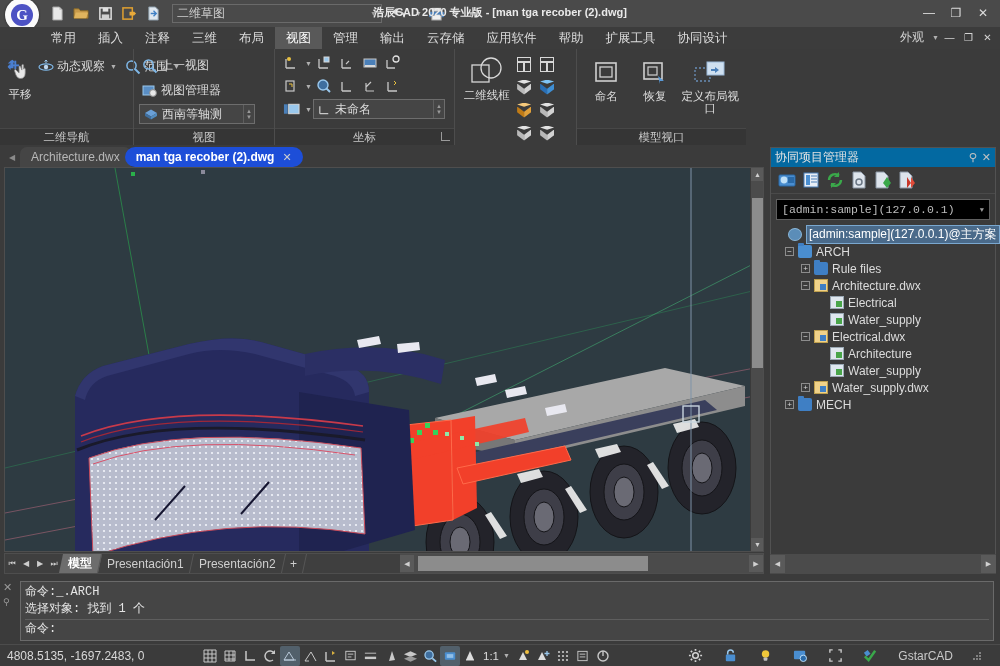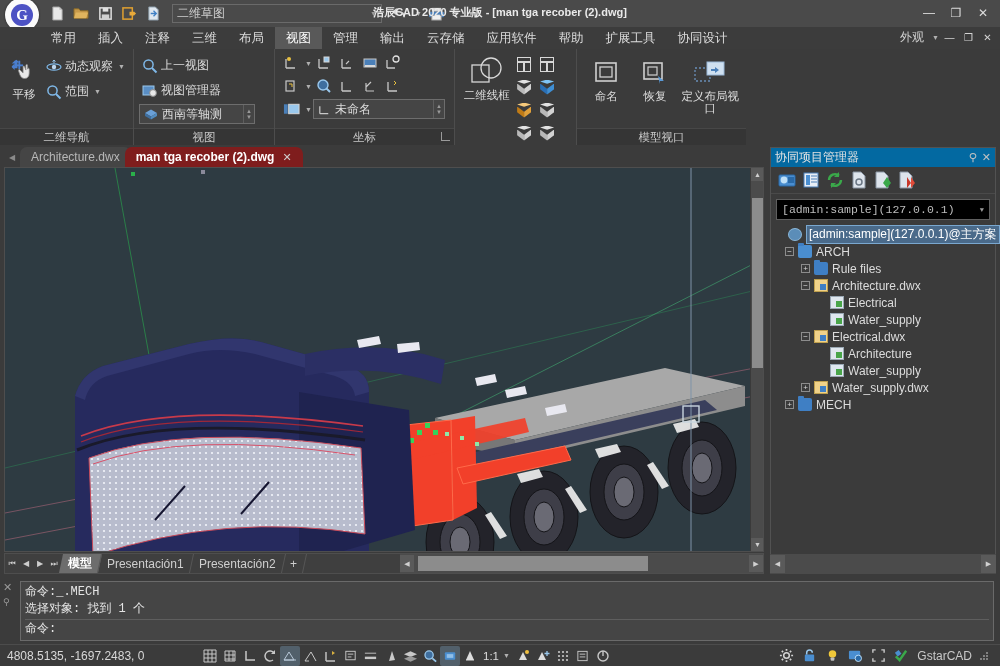--- a/index.html
+++ b/index.html
@@ -132,21 +132,21 @@
     background: #3b3b3b; display: flex; align-items: flex-end; padding-left: 4px;
   }
   .tab-nav { width: 16px; height: 20px; display: flex; align-items: center; justify-content: center;
     color: #8a8a8a; font-size: 8px; }
   .dtab {
     height: 20px; display: flex; align-items: center; padding: 0 11px;
     font-size: 12px; color: #b8b8b8; background: #454545;
     border-top-left-radius: 7px; border-top-right-radius: 7px;
     margin-right: -6px;
   }
-  .dtab.active { background: #7f1d1d; color: #ffffff; font-weight: bold; z-index: 3; }
+  .dtab.active { background: #1d4ed8; color: #ffffff; font-weight: bold; z-index: 3; border-radius: 10px; }
   .dtab .x { margin-left: 8px; font-size: 11px; color: #cfcfcf; }
 
   
   .canvas-wrap {
     position: absolute; left: 4px; top: 167px; width: 760px; height: 385px;
     background: #2e3b42; border: 1px solid #4e4e4e; overflow: hidden;
   }
   .canvas { position: absolute; inset: 0; background: #2e3b42; }
   .vscroll {
     position: absolute; right: 0; top: 0; width: 13px; height: 100%;
@@ -238,21 +238,21 @@
     position: absolute; left: 0; top: 644px; width: 1000px; height: 22px;
     background: #3b3b3b; display: flex; align-items: center; border-top: 1px solid #4c4c4c;
   }
   .coords { font-size: 12px; color: #d8d8d8; padding-left: 7px; width: 200px; }
   .sb-ico {
     width: 20px; height: 20px; display: flex; align-items: center; justify-content: center;
     color: #cfcfcf; font-size: 12px; border-radius: 2px;
   }
   .sb-ico.on { background: #52606b; }
   .sb-scale { display: flex; align-items: center; gap: 2px; padding: 0 3px; font-size: 11.5px; color: #dcdcdc; }
-  .sb-right { margin-left: auto; display: flex; align-items: center; gap: 3px; padding-right: 11px; }
+  .sb-right { margin-left: auto; display: flex; align-items: center; gap: 15px; padding-right: 18px; }
   .brand { font-size: 12px; color: #c9c9c9; margin-left: 3px; }
   .grip { width: 10px; height: 10px; margin-left: 4px; }
 
   svg { display: block; }
 </style>
 </head>
 <body>
 
 <div class="app">
 
@@ -354,21 +354,21 @@
         <div class="big-btn">
           <svg width="30" height="30" viewBox="0 0 32 32">
             <path d="M8 4l3 3H9v3H6V8H3l3-3z" fill="#4a7fd0"></path>
             <path d="M4 12l3-3v2h3v3H7v2l-3-3z" fill="#4a7fd0" transform="translate(-1,-1)"></path>
             <path d="M6 9h9v2H6z" fill="#4a7fd0"></path>
               <path d="M10 5h2v9h-2z" fill="#4a7fd0"></path>
             <path d="M15 12c0-1.5 1-2 1.6-.6l1.4 3.6V10c0-1.4 1.8-1.4 1.8 0v4c0-1.4 1.8-1.4 1.8 0v4c0 4-2 6-5 6-2.5 0-4-1.5-5-4l-1.4-4c-.5-1.4 1-2.2 1.8-.8L15 18z" fill="#e8e8e8" stroke="#8a8a8a" stroke-width=".8"></path>
           </svg>
           <div class="lbl">平移</div>
         </div>
-        <div style="display:flex;flex-direction:column;gap:2px;margin-top:2px">
+        <div style="display:flex;flex-direction:row;gap:2px;margin-top:2px">
           <div class="small-row">
             <svg width="16" height="16" viewBox="0 0 16 16">
               <ellipse cx="8" cy="8" rx="7" ry="3.2" fill="none" stroke="#7fb8e8" stroke-width="1.2"></ellipse>
               <circle cx="8" cy="8" r="2.2" fill="#bdd8f0"></circle>
               <path d="M8 1v3M6.5 2.5L8 1l1.5 1.5" stroke="#9ac8ec" fill="none"></path>
             </svg>
             <span class="lbl">动态观察</span>
             <span class="caret">▼</span>
           </div>
           <div class="small-row">
@@ -899,21 +899,21 @@
   <div style="position:absolute;left:770px;top:554px;width:226px;height:20px;background:#4b4b4b;display:flex;align-items:center">
     <div style="width:15px;height:18px;background:#5a5a5a;display:flex;align-items:center;justify-content:center;font-size:7px;color:#d0d0d0">◀</div>
     <div style="flex:1"></div>
     <div style="width:15px;height:18px;background:#5a5a5a;display:flex;align-items:center;justify-content:center;font-size:7px;color:#d0d0d0">▶</div>
   </div>
 
   <div class="cmdarea">
     <div class="cmd-close">✕</div>
     <div class="cmd-pin">⚲</div>
     <div class="cmdbox">
-      <div class="cmd-line">命令:_.MECH</div>
+      <div class="cmd-line">命令:_.ARCH</div>
       <div class="cmd-line">选择对象: 找到 1 个</div>
       <div class="cmd-sep"></div>
       <div class="cmd-line">命令:</div>
     </div>
   </div>
 
   <div class="statusbar">
     <div class="coords">4808.5135, -1697.2483, 0</div>
 
     <div class="sb-ico">

